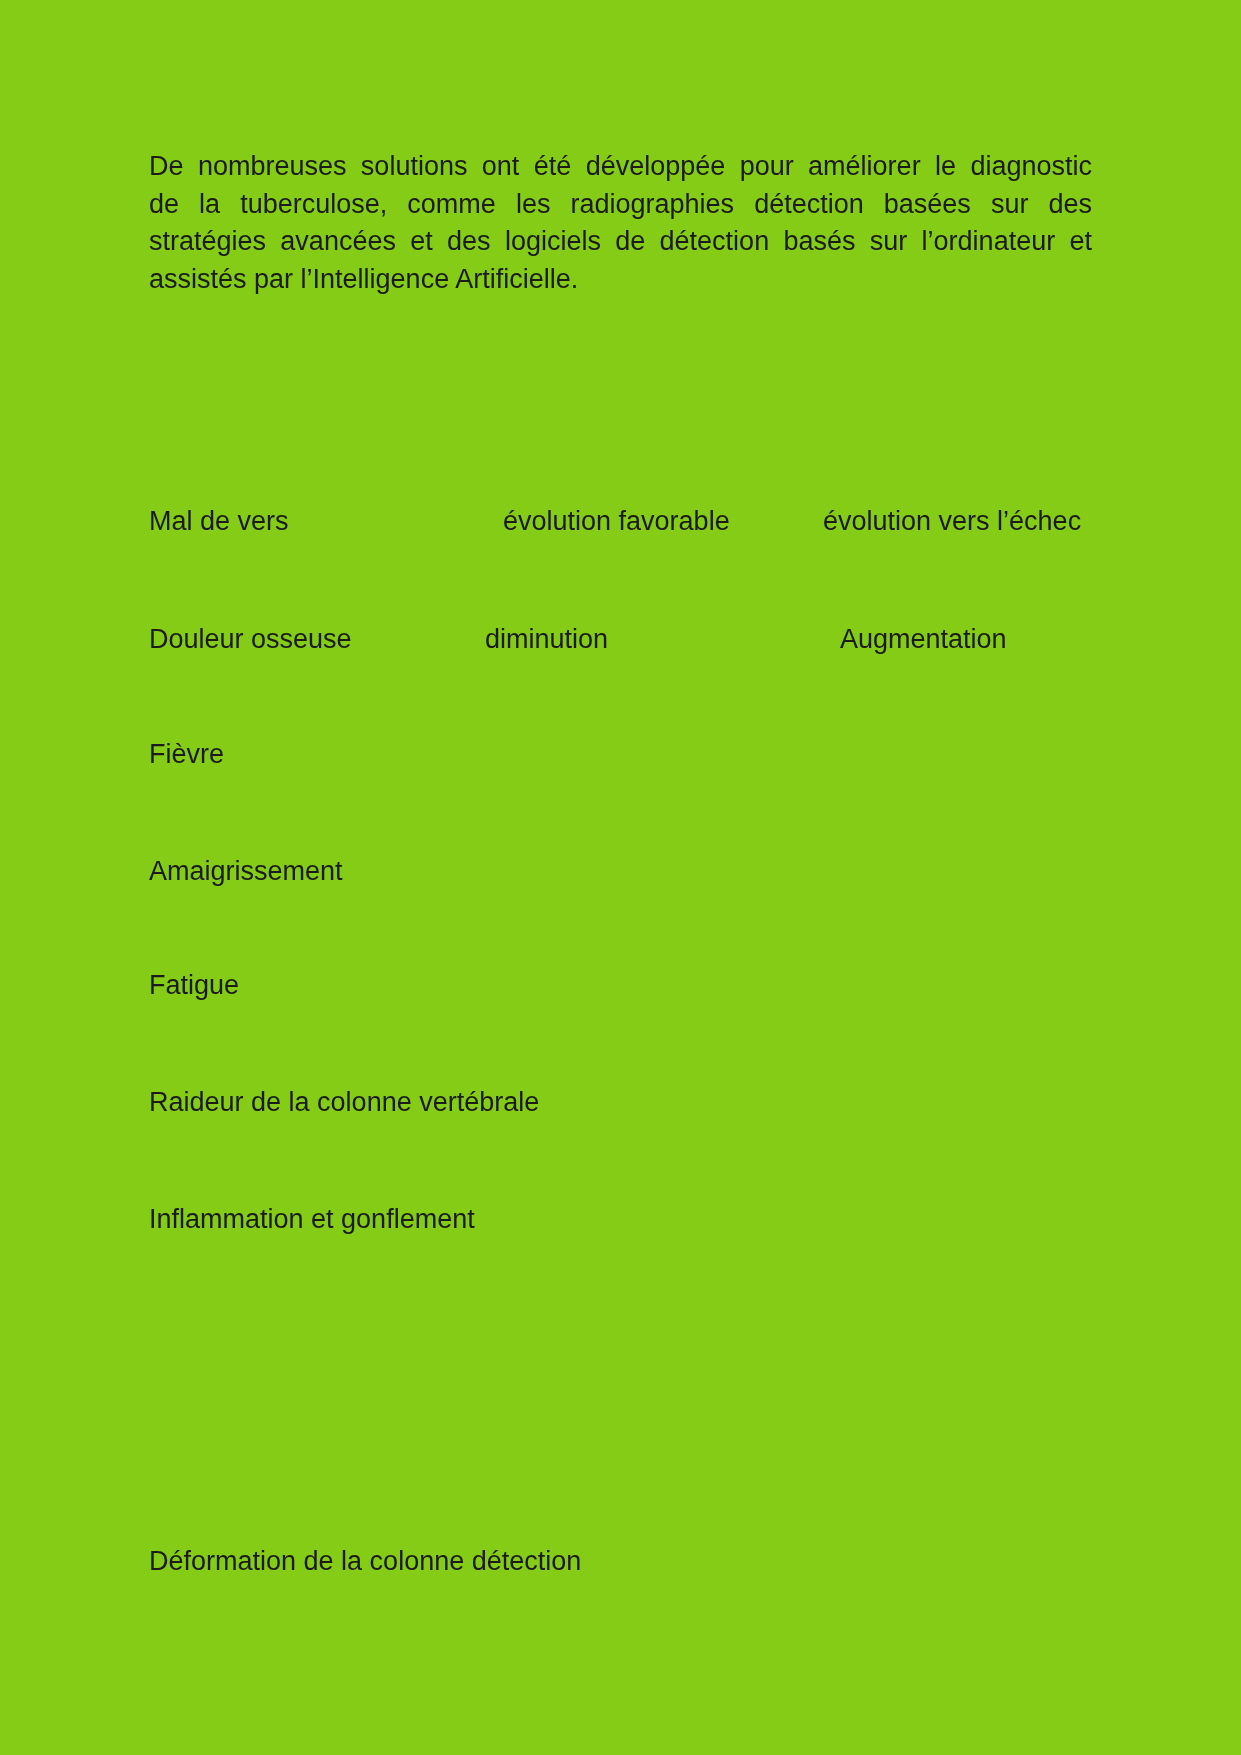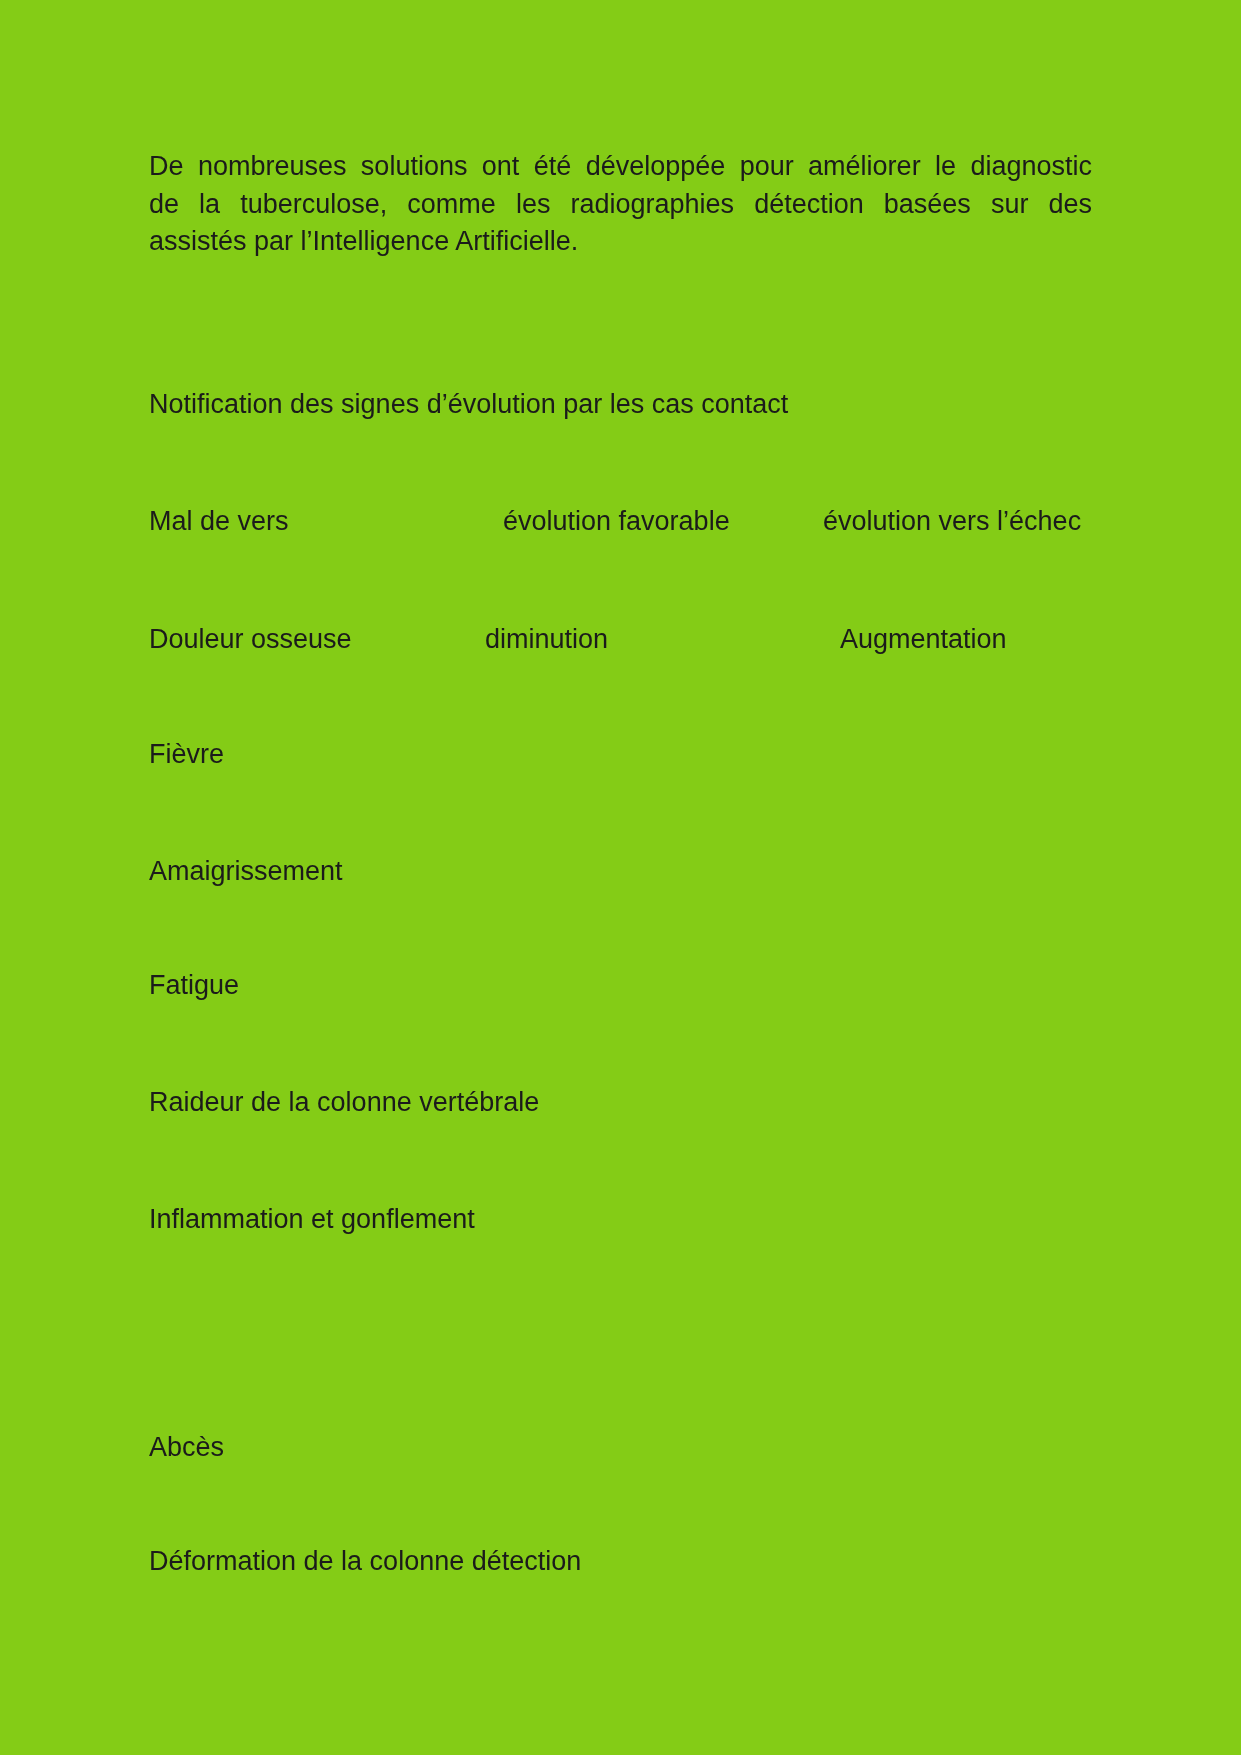--- a/index.html
+++ b/index.html
@@ -45,24 +45,24 @@
   }
 </style>
 </head>
 <body>
 
 <div class="page">
 
   <div class="para">
     <div class="jline">De nombreuses solutions ont été développée pour améliorer le diagnostic</div>
     <div class="jline">de la tuberculose, comme les radiographies détection basées sur des</div>
+    <div class="jline">stratégies avancées et des logiciels de détection basés sur l’ordinateur et</div>
     <div class="lastline">assistés par l’Intelligence Artificielle.</div>
   </div>
 
-  <div class="absline" style="top:386px">Notification des signes d’évolution par les cas contact</div>
 
   <div class="row" style="top:503px">
     <span class="cell" style="left:149px">Mal de vers</span>
     <span class="cell" style="left:503px">évolution favorable</span>
     <span class="cell" style="left:823px">évolution vers l’échec</span>
   </div>
 
   <div class="row" style="top:621px">
     <span class="cell" style="left:149px">Douleur osseuse</span>
     <span class="cell" style="left:485px">diminution</span>
@@ -83,21 +83,18 @@
 
   <div class="row" style="top:1084px">
     <span class="cell" style="left:149px">Raideur de la colonne vertébrale</span>
   </div>
 
   <div class="row" style="top:1201px">
     <span class="cell" style="left:149px">Inflammation et gonflement</span>
   </div>
 
 
-  <div class="row" style="top:1429px">
-    <span class="cell" style="left:149px">Abcès</span>
-  </div>
 
   <div class="row" style="top:1543px">
     <span class="cell" style="left:149px">Déformation de la colonne détection</span>
   </div>
 
 </div>
 
 </body></html>

